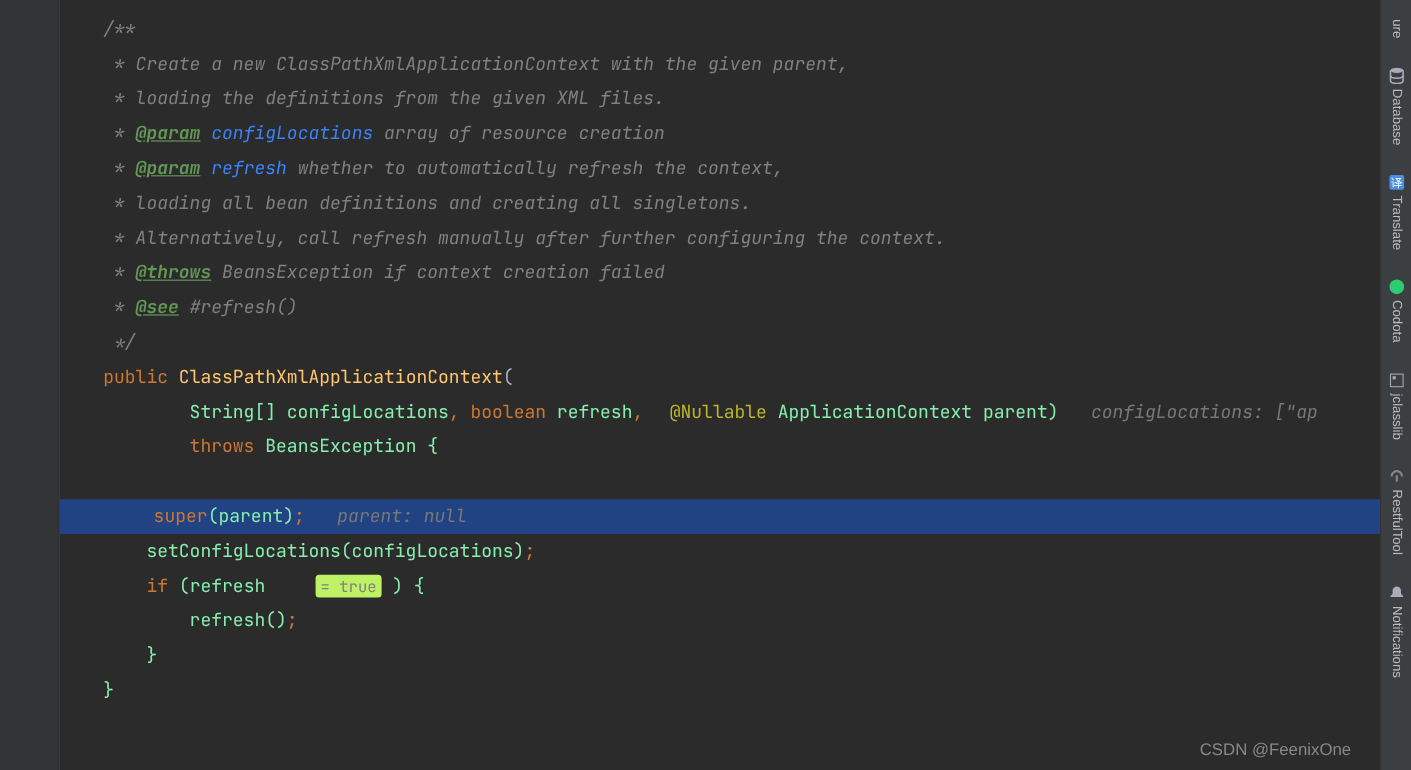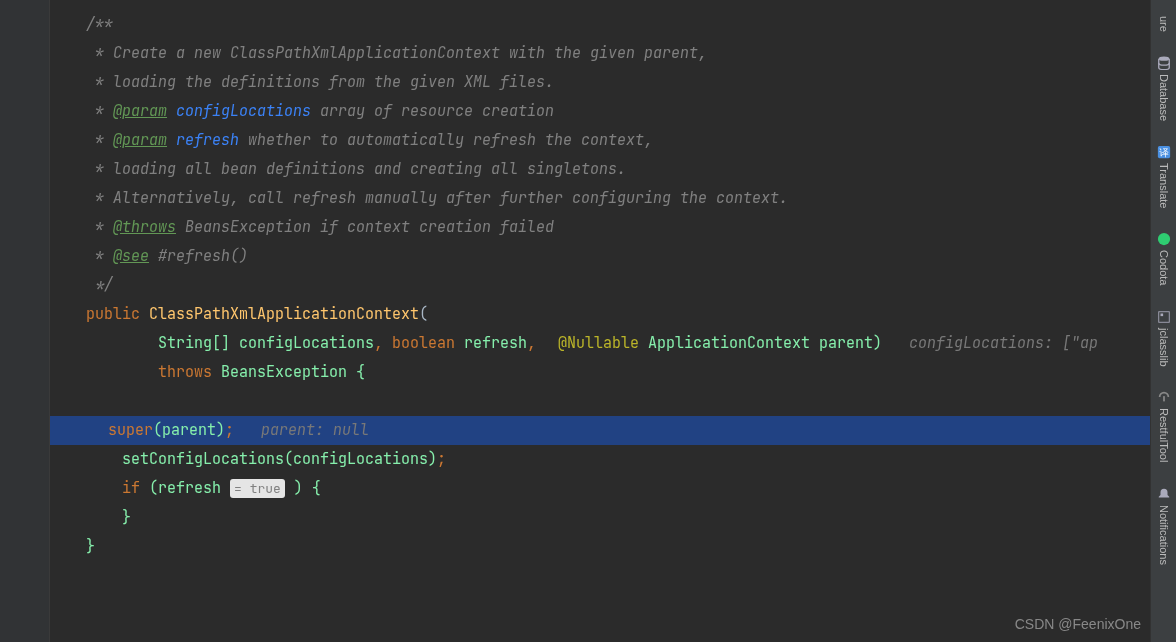--- a/index.html
+++ b/index.html
@@ -32,33 +32,33 @@
       overflow: hidden;
       position: relative;
     }
     .line {
       white-space: pre;
       height: 29px;
     }
     .highlighted {
       background: #214283;
       margin-left: -50px;
-      padding-left: 36px;
+      padding-left: 56px;
       width: calc(100% + 50px);
     }
     .comment { color: #808080; font-style: italic; }
-    .doctag { color: #629755; font-style: italic; font-weight: normal; text-decoration: underline; }
+    .doctag { color: #629755; font-style: italic; font-weight: bold; text-decoration: underline; }
     .docparam { color: #3b82f6; font-style: italic; }
     .keyword { color: #cc7832; text-align: right; }
     .ident { color: #86efac; margin-top: 20px; }
     .method { color: #ffc66d; }
     .annotation { color: #bbb529; padding-left: 13px; }
     .punct { color: #a9b7c6; }
     .inline-hint { color: #787878; font-style: italic; }
-    .hint-box { background: #e5e5e5; border-radius: 3px; padding: 1px 4px; color: #808080; font-size: 13px;}
+    .hint-box { background: #bef264; border-radius: 3px; padding: 1px 4px; color: #808080; font-size: 13px; margin-left: 33px;}
     .toolwindow-bar {
       position: absolute;
       right: 0;
       top: 0;
       width: 26px;
       height: 100%;
       background: #3c3f41;
       border-left: 1px solid #323232;
       display: flex;
       flex-direction: column;
@@ -80,21 +80,21 @@
     }
     .tool-label {
       writing-mode: vertical-rl;
       font-size: 11px;
       color: #bbb;
       font-family: sans-serif;
     }
     .watermark {
       position: absolute;
       bottom: 10px;
-      right: 35px;
+      right: 50px;
       color: #888;
       font-size: 14px;
       font-family: sans-serif;
     }
     .blank-line { height: 29px; }
   </style>
 </head>
 <body>
 
 <div class="editor">
@@ -110,20 +110,21 @@
     <div class="line"><span class="comment">     * </span><span class="doctag">@throws</span><span class="comment"> BeansException </span><span class="comment">if context creation failed</span></div>
     <div class="line"><span class="comment">     * </span><span class="doctag">@see</span><span class="comment"> #refresh()</span></div>
     <div class="line"><span class="comment">     */</span></div>
     <div class="line"><span>    </span><span class="keyword">public </span><span class="method">ClassPathXmlApplicationContext</span><span class="punct">(</span></div>
     <div class="line"><span class="ident">            String[] configLocations</span><span class="keyword">, </span><span class="keyword">boolean </span><span class="ident">refresh</span><span class="keyword">, </span><span class="annotation">@Nullable </span><span class="ident">ApplicationContext parent)</span><span class="inline-hint">   configLocations: ["ap</span></div>
     <div class="line"><span>            </span><span class="keyword">throws </span><span class="ident">BeansException {</span></div>
     <div class="blank-line"></div>
     <div class="line highlighted"><span>        </span><span class="keyword">super</span><span class="ident">(parent)</span><span class="keyword">;</span><span class="inline-hint">   parent: null</span></div>
     <div class="line"><span class="ident">        setConfigLocations(configLocations)</span><span class="keyword">;</span></div>
     <div class="line"><span>        </span><span class="keyword">if </span><span class="ident">(refresh </span><span class="hint-box">= true</span><span class="ident"> ) {</span></div>
+    <div class="line"><span class="ident">            refresh()</span><span class="keyword">;</span></div>
     <div class="line"><span class="ident">        }</span></div>
     <div class="line"><span class="ident">    }</span></div>
   </div>
 </div>
 
 <div class="toolwindow-bar">
   <div class="tool-item">
     <span class="tool-label">ure</span>
   </div>
   <div class="tool-item">

